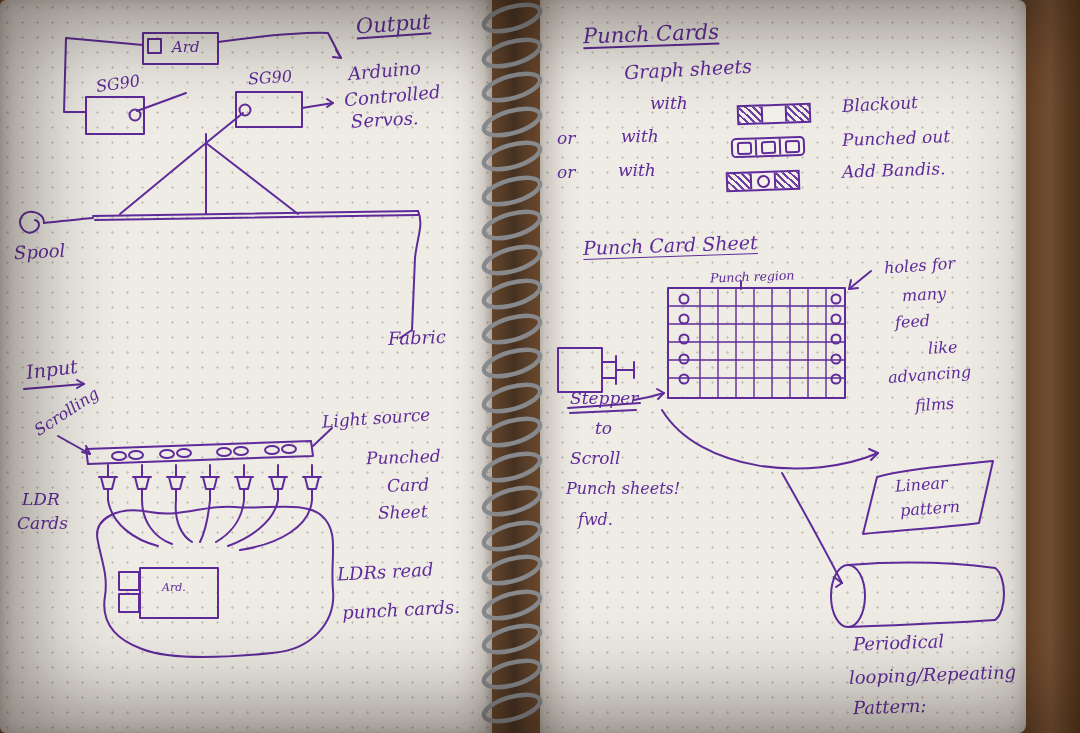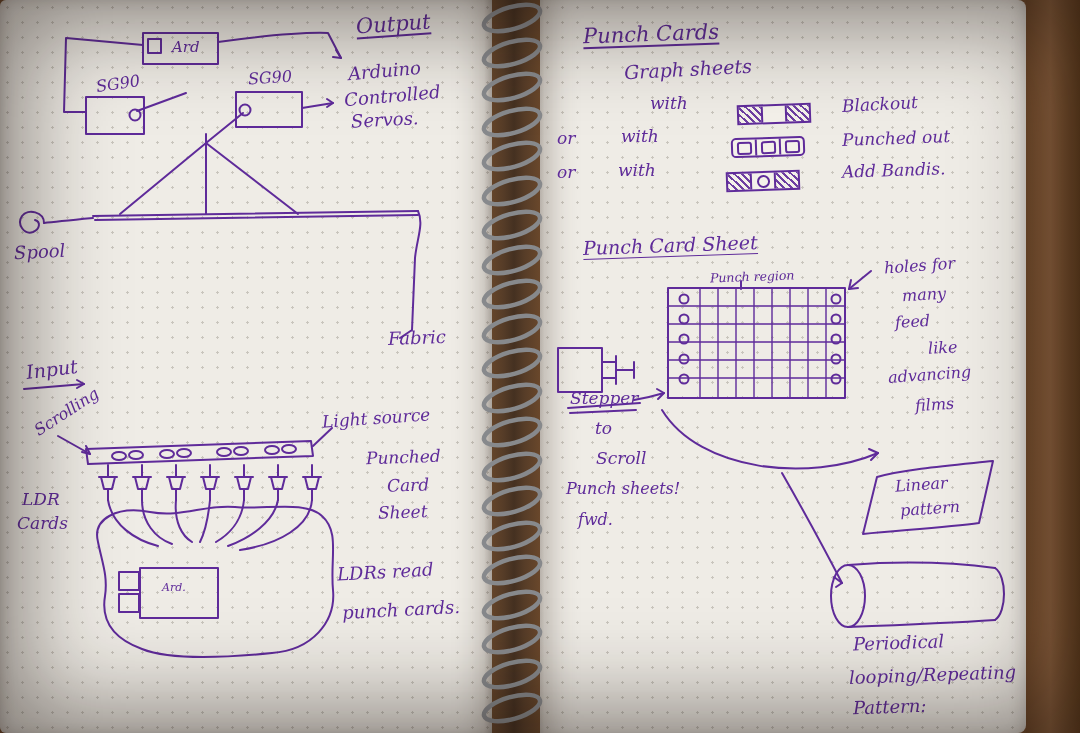--- a/index.html
+++ b/index.html
@@ -199,21 +199,21 @@
   <div class="hw ul" style="left:583px;top:236px;font-size:19px;transform:rotate(-2deg);">Punch Card Sheet</div>
   <div class="hw tiny" style="left:710px;top:271px;transform:rotate(-2deg);">Punch region</div>
   <div class="hw sm" style="left:884px;top:258px;transform:rotate(-4deg);">holes for</div>
   <div class="hw sm" style="left:902px;top:287px;transform:rotate(-3deg);">many</div>
   <div class="hw sm" style="left:895px;top:314px;transform:rotate(-3deg);">feed</div>
   <div class="hw sm" style="left:928px;top:340px;transform:rotate(-3deg);">like</div>
   <div class="hw sm" style="left:888px;top:367px;transform:rotate(-4deg);">advancing</div>
   <div class="hw sm" style="left:915px;top:397px;transform:rotate(-4deg);">films</div>
   <div class="hw bodytxt" style="left:570px;top:390px;">Stepper</div>
   <div class="hw bodytxt" style="left:583px;top:420px;margin-left:12px;">to</div>
-  <div class="hw bodytxt" style="left:596px;top:450px;">Scroll</div>
+  <div class="hw bodytxt" style="left:570px;top:450px;">Scroll</div>
   <div class="hw sm" style="left:566px;top:481px;">Punch sheets!</div>
   <div class="hw sm" style="left:578px;top:512px;font-style:italic;">fwd.</div>
   <div class="hw sm" style="left:895px;top:477px;transform:rotate(-4deg);">Linear</div>
   <div class="hw sm" style="left:900px;top:501px;transform:rotate(-4deg);">pattern</div>
   <div class="hw med" style="left:853px;top:634px;transform:rotate(-2deg);">Periodical</div>
   <div class="hw med" style="left:849px;top:666px;transform:rotate(-2deg);">looping/Repeating</div>
   <div class="hw med" style="left:853px;top:698px;transform:rotate(-2deg);">Pattern:</div>
 
   <div class="card-icon" style="left:737px;top:104px;transform:rotate(-2deg);">
     <div class="cell hatch"></div>

